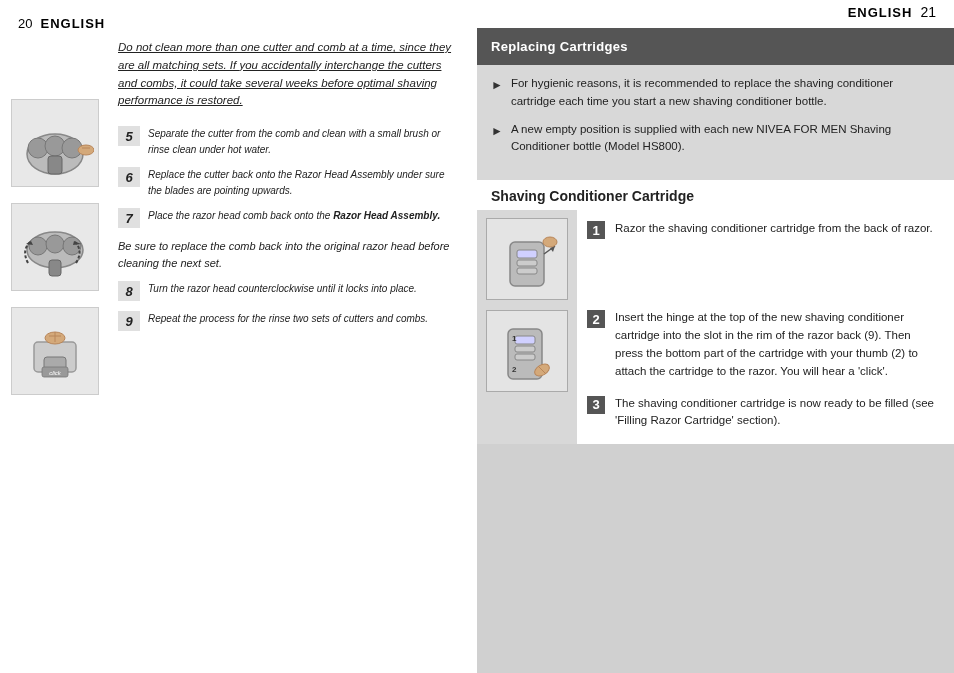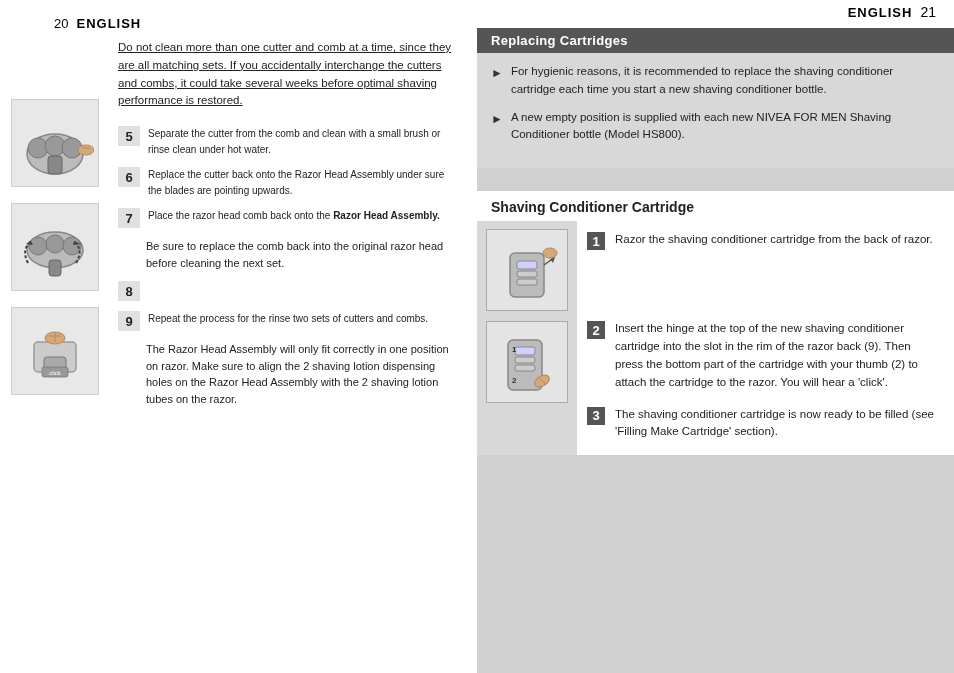--- a/index.html
+++ b/index.html
@@ -22,36 +22,36 @@
       height: 673px;
       background: #fff;
       padding: 12px 0 12px 0;
       display: flex;
       flex-direction: column;
     }
     .left-header {
       display: flex;
       align-items: flex-end;
       padding: 4px 18px 8px 18px;
-      margin-left: 36px;
     }
     .page-num {
       font-size: 13px;
       font-weight: normal;
     }
     .page-lang {
       font-size: 13px;
       font-weight: bold;
       margin-left: 8px;
       letter-spacing: 1px;
     }
     .left-content {
       display: flex;
       flex: 1;
       padding: 0 0 0 0;
+      font-style: italic;
     }
     .left-images-col {
       width: 110px;
       display: flex;
       flex-direction: column;
       align-items: center;
       padding-top: 60px;
       gap: 16px;
     }
     .razor-img {
@@ -105,21 +105,20 @@
       color: #222;
     }
     .step-text strong {
       font-weight: bold;
     }
     .sub-note {
       font-size: 11px;
       line-height: 1.5;
       color: #222;
       margin-bottom: 10px;
-      margin-left: 28px;
     }
 
     
     .right-page {
       width: 477px;
       height: 673px;
       background: #d0d0d0;
       display: flex;
       flex-direction: column;
     }
@@ -142,21 +141,21 @@
     }
     .right-page-num {
       font-size: 14px;
     }
     
     .section-header {
       background: #555;
       color: #fff;
       font-weight: bold;
       font-size: 13px;
-      padding: 5px 14px;
+      padding: 11px 14px;
       letter-spacing: 0.3px;
     }
     .replacing-section {
       padding: 0 14px 14px 14px;
       background: #d8d8d8;
     }
     .replacing-section-inner {
       background: #d8d8d8;
       padding: 10px 0 0 0;
     }
@@ -170,21 +169,20 @@
     .bullet-arrow {
       font-size: 12px;
       margin-right: 8px;
       margin-top: 1px;
       flex-shrink: 0;
       color: #333;
     }
     .conditioner-section {
       background: #fff;
       padding: 0;
-      margin-top: 23px;
     }
     .conditioner-header {
       font-size: 14px;
       font-weight: bold;
       padding: 8px 14px 6px 14px;
       color: #222;
     }
     .right-images-col {
       width: 100px;
       display: flex;
@@ -323,28 +321,28 @@
         </div>
 
         <div class="step-item">
           <span class="step-num">7</span>
           <span class="step-text">Place the razor head comb back onto the <strong>Razor Head Assembly.</strong></span>
         </div>
         <p class="sub-note">Be sure to replace the comb back into the original razor head  before cleaning the next set.</p>
 
         <div class="step-item">
           <span class="step-num">8</span>
+          <span class="step-text">Turn the razor head counterclockwise until it locks into place.</span>
         </div>
 
         <div class="step-item">
           <span class="step-num">9</span>
           <span class="step-text">Repeat the process for the rinse two sets of cutters and combs.</span>
         </div>
 
-        <p class="sub-note">The Razor Head Assembly will only fit correctly in one position on razor.  Make sure to align the 2 shaving lotion dispensing holes on the Razor Head Assembly with the 2 shaving lotion tubes on the razor.</p>
       </div>
     </div>
   </div>
 
   <div class="right-page">
     <div class="right-header">
       <span></span>
       <div class="right-header-right">
         <span class="right-page-lang">ENGLISH</span>
         <span class="right-page-num">21</span>
@@ -411,20 +409,20 @@
               <span class="right-step-text">Razor the shaving conditioner cartridge from the back of razor.</span>
             </div>
 
             <div class="right-step-item" style="margin-top:70px;">
               <span class="right-step-num">2</span>
               <span class="right-step-text">Insert the hinge at the top of the new shaving conditioner cartridge into the slot in the rim of the razor back (9). Then press the bottom part of the cartridge with your thumb (2) to attach the cartridge to the razor. You will hear a 'click'.</span>
             </div>
 
             <div class="right-step-item">
               <span class="right-step-num">3</span>
-              <span class="right-step-text">The shaving conditioner cartridge is now ready to be filled (see 'Filling Make Cartridge' section).</span>
+              <span class="right-step-text">The shaving conditioner cartridge is now ready to be filled (see 'Filling Razor Cartridge' section).</span>
             </div>
           </div>
         </div>
       </div>
     </div>
   </div>
 </div>
 
 </body></html>

